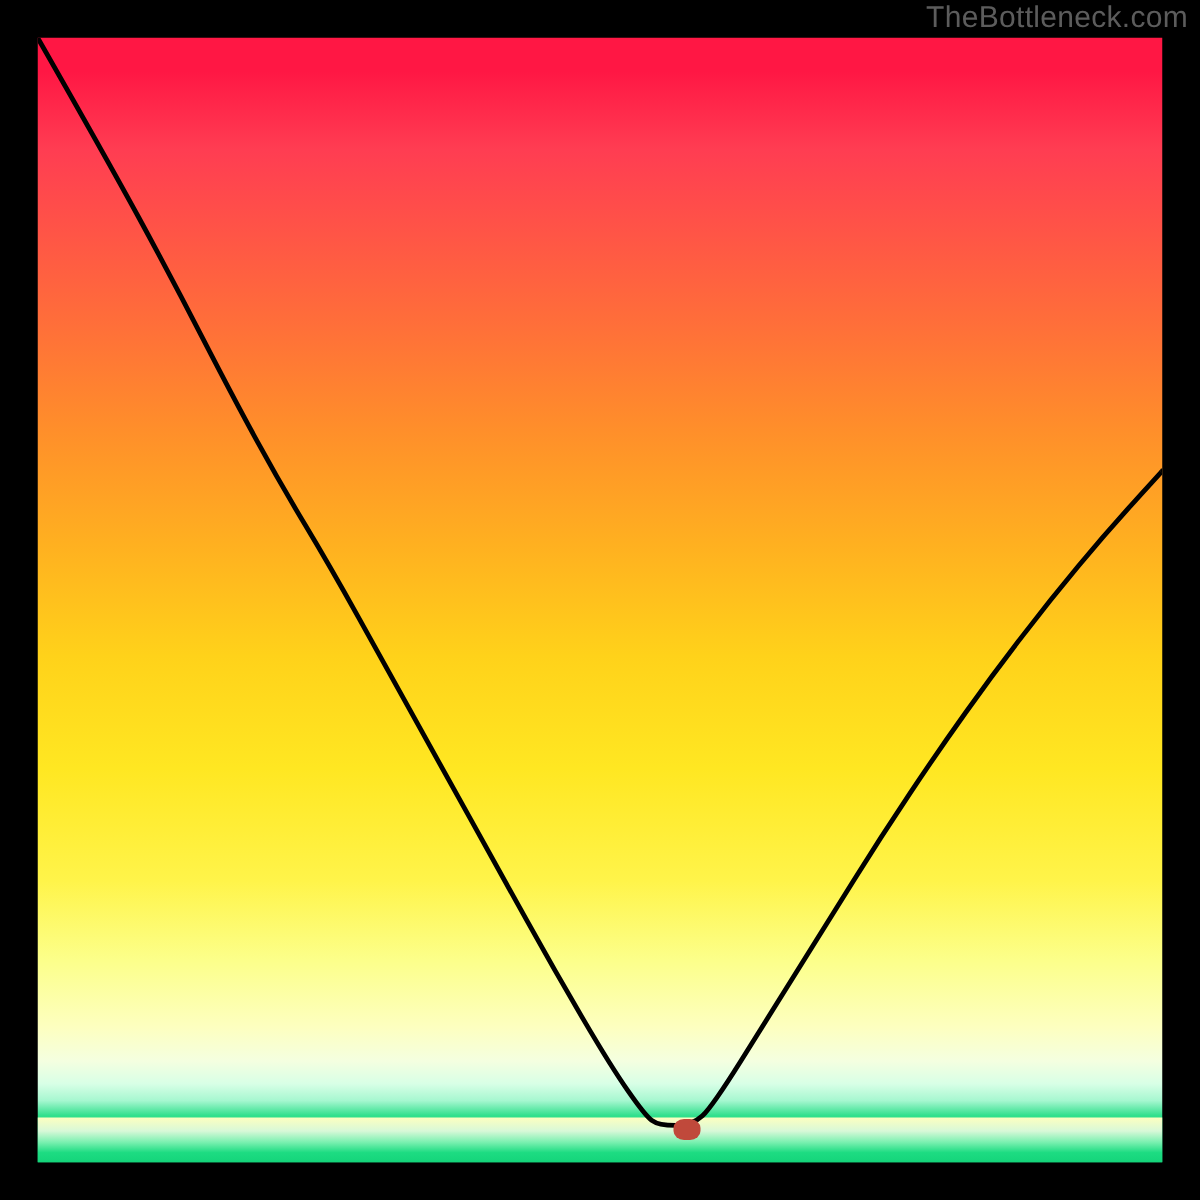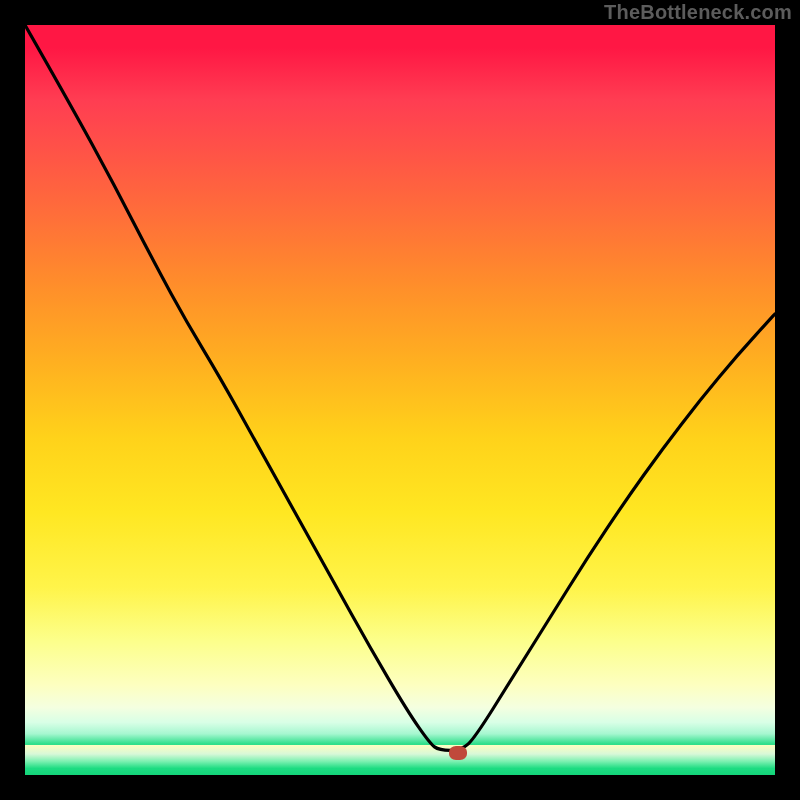--- a/index.html
+++ b/index.html
@@ -78,21 +78,21 @@
     border-radius: 7px / 6px;
     background: #c0493b;
     transform: translate(-50%, -50%);
   }
   .watermark {
     position: absolute;
     top: 1px;
     right: 8px;
     color: #5c5c5c;
     font-size: 20px;
-    font-weight: 700;
+    font-weight: 400;
     letter-spacing: 0.2px;
     user-select: none;
   }
 </style>
 </head>
 <body>
 
 <div class="frame">
 
   <div class="watermark">TheBottleneck.com</div>

